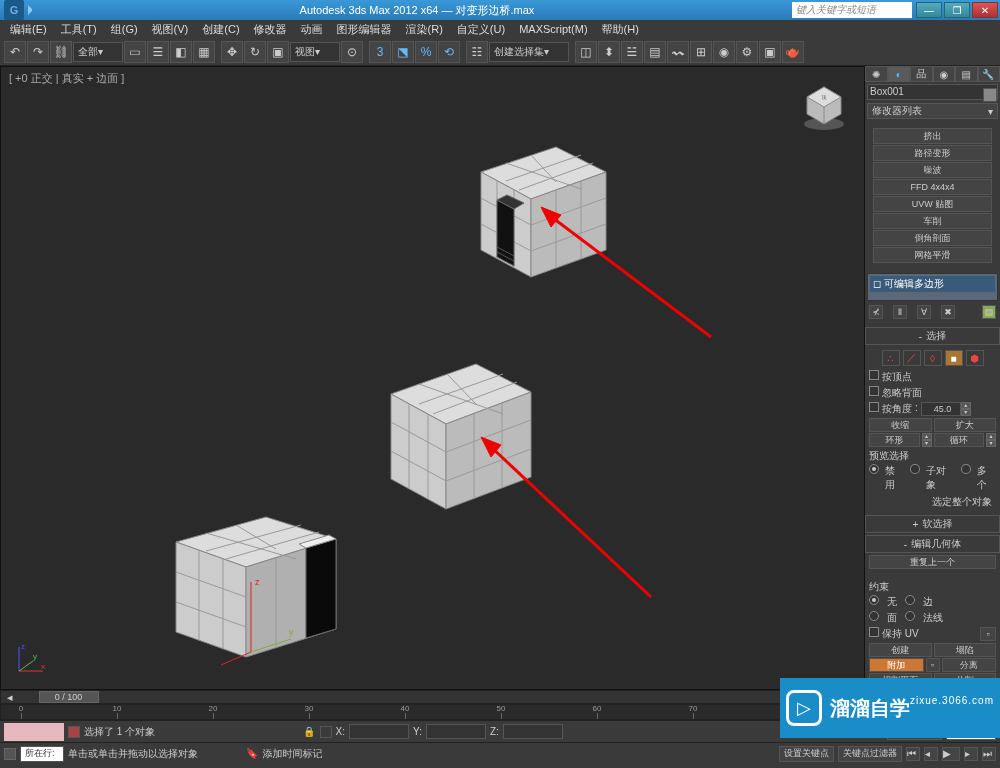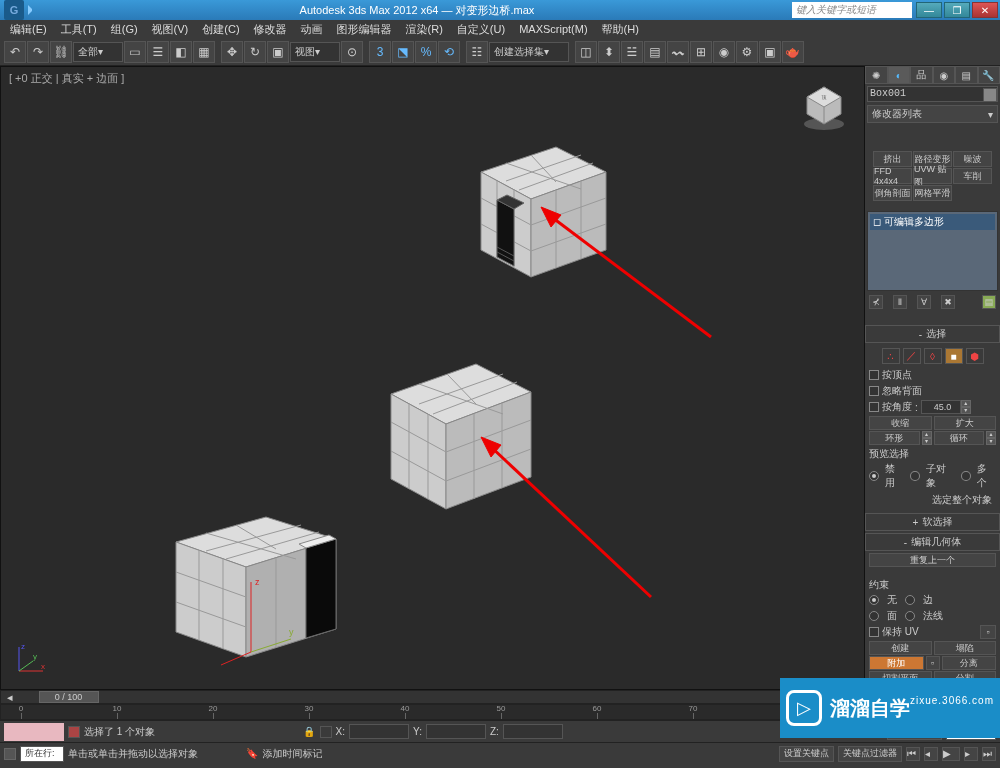--- a/index.html
+++ b/index.html
@@ -37,35 +37,35 @@
 .arrow { position:absolute; stroke:#e00; fill:#e00; }
 
 
 .axis-gizmo { position:absolute; bottom:10px; left:10px; font-size:10px; }
 
 
 .cmd-panel { width:135px; background:#3a3a3a; display:flex; flex-direction:column; font-size:10px; overflow-y:auto; }
 .cmd-tabs { display:flex; height:18px; }
 .cmd-tab { flex:1; background:#444; border:1px solid #555; display:flex; align-items:center; justify-content:center; font-size:10px; }
 .cmd-tab.active { background:#5a5a5a; }
-.name-field { height:16px; background:#333; border:1px solid #555; margin:2px; padding:0 2px; color:#ccc; font-size:10px; line-height:14px;font-family:Liberation Mono, monospace; }
+.name-field { height:16px; background:#333; border:1px solid #555; margin:2px; padding:0 2px; color:#ccc; font-size:10px; line-height:14px; }
 .mod-dropdown { height:18px; background:#444; border:1px solid #555; margin:1px 2px; display:flex; align-items:center; justify-content:space-between; padding:0 4px; }
-.mod-grid { display:grid; grid-template-columns:1fr 1fr 1fr; gap:1px; padding:8px;margin-top:19px; }
+.mod-grid { display:grid; grid-template-columns:1fr; gap:1px; padding:8px; }
 .mod-btn { height:16px; background:#444; border:1px solid #555; display:flex; align-items:center; justify-content:center; font-size:9px; cursor:pointer; }
 .mod-stack { height:80px; background:#5a6878; border:1px solid #333; margin:2px; padding:2px; }
 .mod-stack-item { background:#3a5a7a; color:#fff; padding:1px 3px; font-size:10px; }
 .mod-toolbar { display:flex; gap:10px; padding:2px 4px; justify-content:flex-start; }
 .mod-tb-btn { width:14px; height:14px; background:#444; border:1px solid #555; font-size:9px; display:flex; align-items:center; justify-content:center;}
 .rollout-header { background:#3a3a3a; border:1px solid #555; padding:1px 4px; display:flex; align-items:center; gap:4px; margin-top:2px; justify-content:center; }
 .rollout-body { padding:2px 4px; }
 .sel-icons { display:flex; gap:3px; padding:3px 6px; justify-content:center;}
 .sel-icon { width:18px; height:16px; border:1px solid #555; display:flex; align-items:center; justify-content:center; font-size:10px; }
 .sel-icon.active { background:#aa7733; color:#fff; }
 .sel-icon .red { color:#e44; }
-.checkbox-row { display:flex; align-items:center; gap:3px; padding:1px 0; }
+.checkbox-row { display:flex; gap:3px; padding:1px 0; }
 .checkbox { width:10px; height:10px; border:1px solid #888; background:#333; }
 .radio { width:10px; height:10px; border:1px solid #888; border-radius:50%; background:#333; }
 .radio.checked::after { content:""; display:block; width:4px; height:4px; background:#ccc; border-radius:50%; margin:2px; }
 .spinner { display:flex; align-items:center; }
 .spinner-val { width:40px; height:14px; background:#333; border:1px solid #555; color:#ccc; font-size:9px; padding:0 12px; line-height:12px; }
 .spinner-arrows { display:flex; flex-direction:column; }
 .spinner-arrow { width:10px; height:7px; background:#555; border:1px solid #666; font-size:6px; line-height:5px; text-align:center; }
 .small-btn { height:14px; background:#444; border:1px solid #555; font-size:9px; display:flex; align-items:center; justify-content:center; padding:0 4px; }
 .btn-row2 { display:flex; gap:2px; margin:1px 0; }
 .btn-row2 .small-btn { flex:1; }

